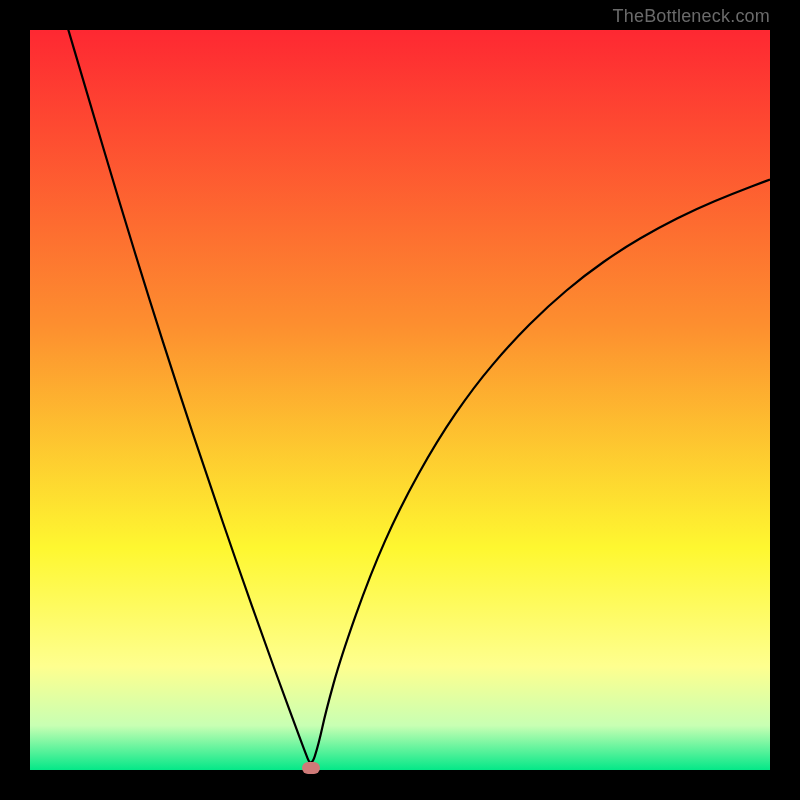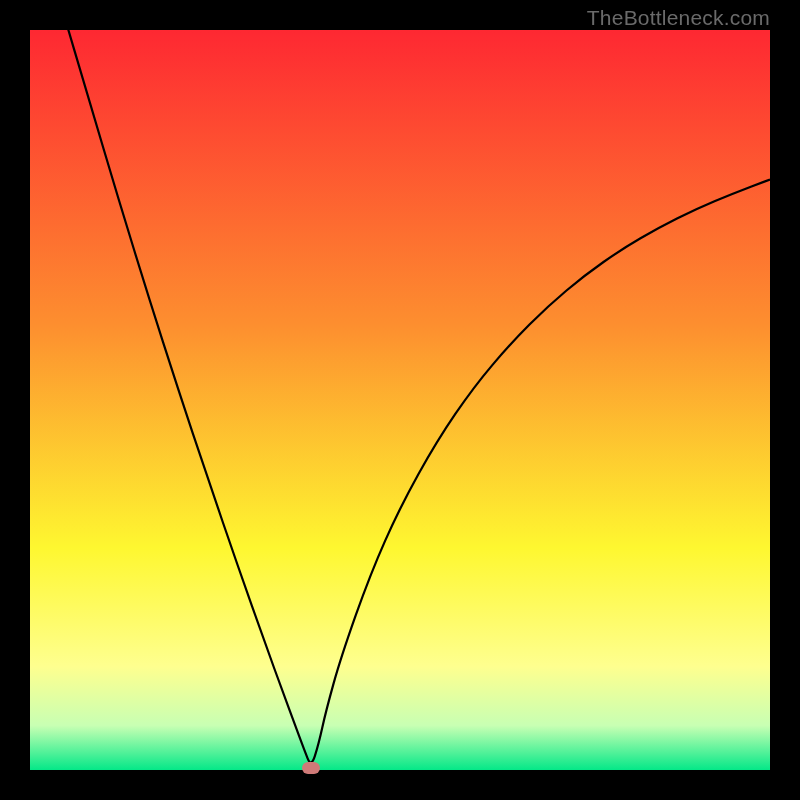--- a/index.html
+++ b/index.html
@@ -24,21 +24,21 @@
     left: 0;
     top: 0;
     width: 740px;
     height: 740px;
   }
   .watermark {
     position: absolute;
     top: 6px;
     right: 30px;
     color: #6a6a6a;
-    font-size: 21px;
+    font-size: 18px;
     font-weight: 400;
     letter-spacing: 0.2px;
   }
   .marker {
     position: absolute;
     width: 18px;
     height: 12px;
     background: #cf7a78;
     border-radius: 6px;
     transform: translate(-50%, -50%);

